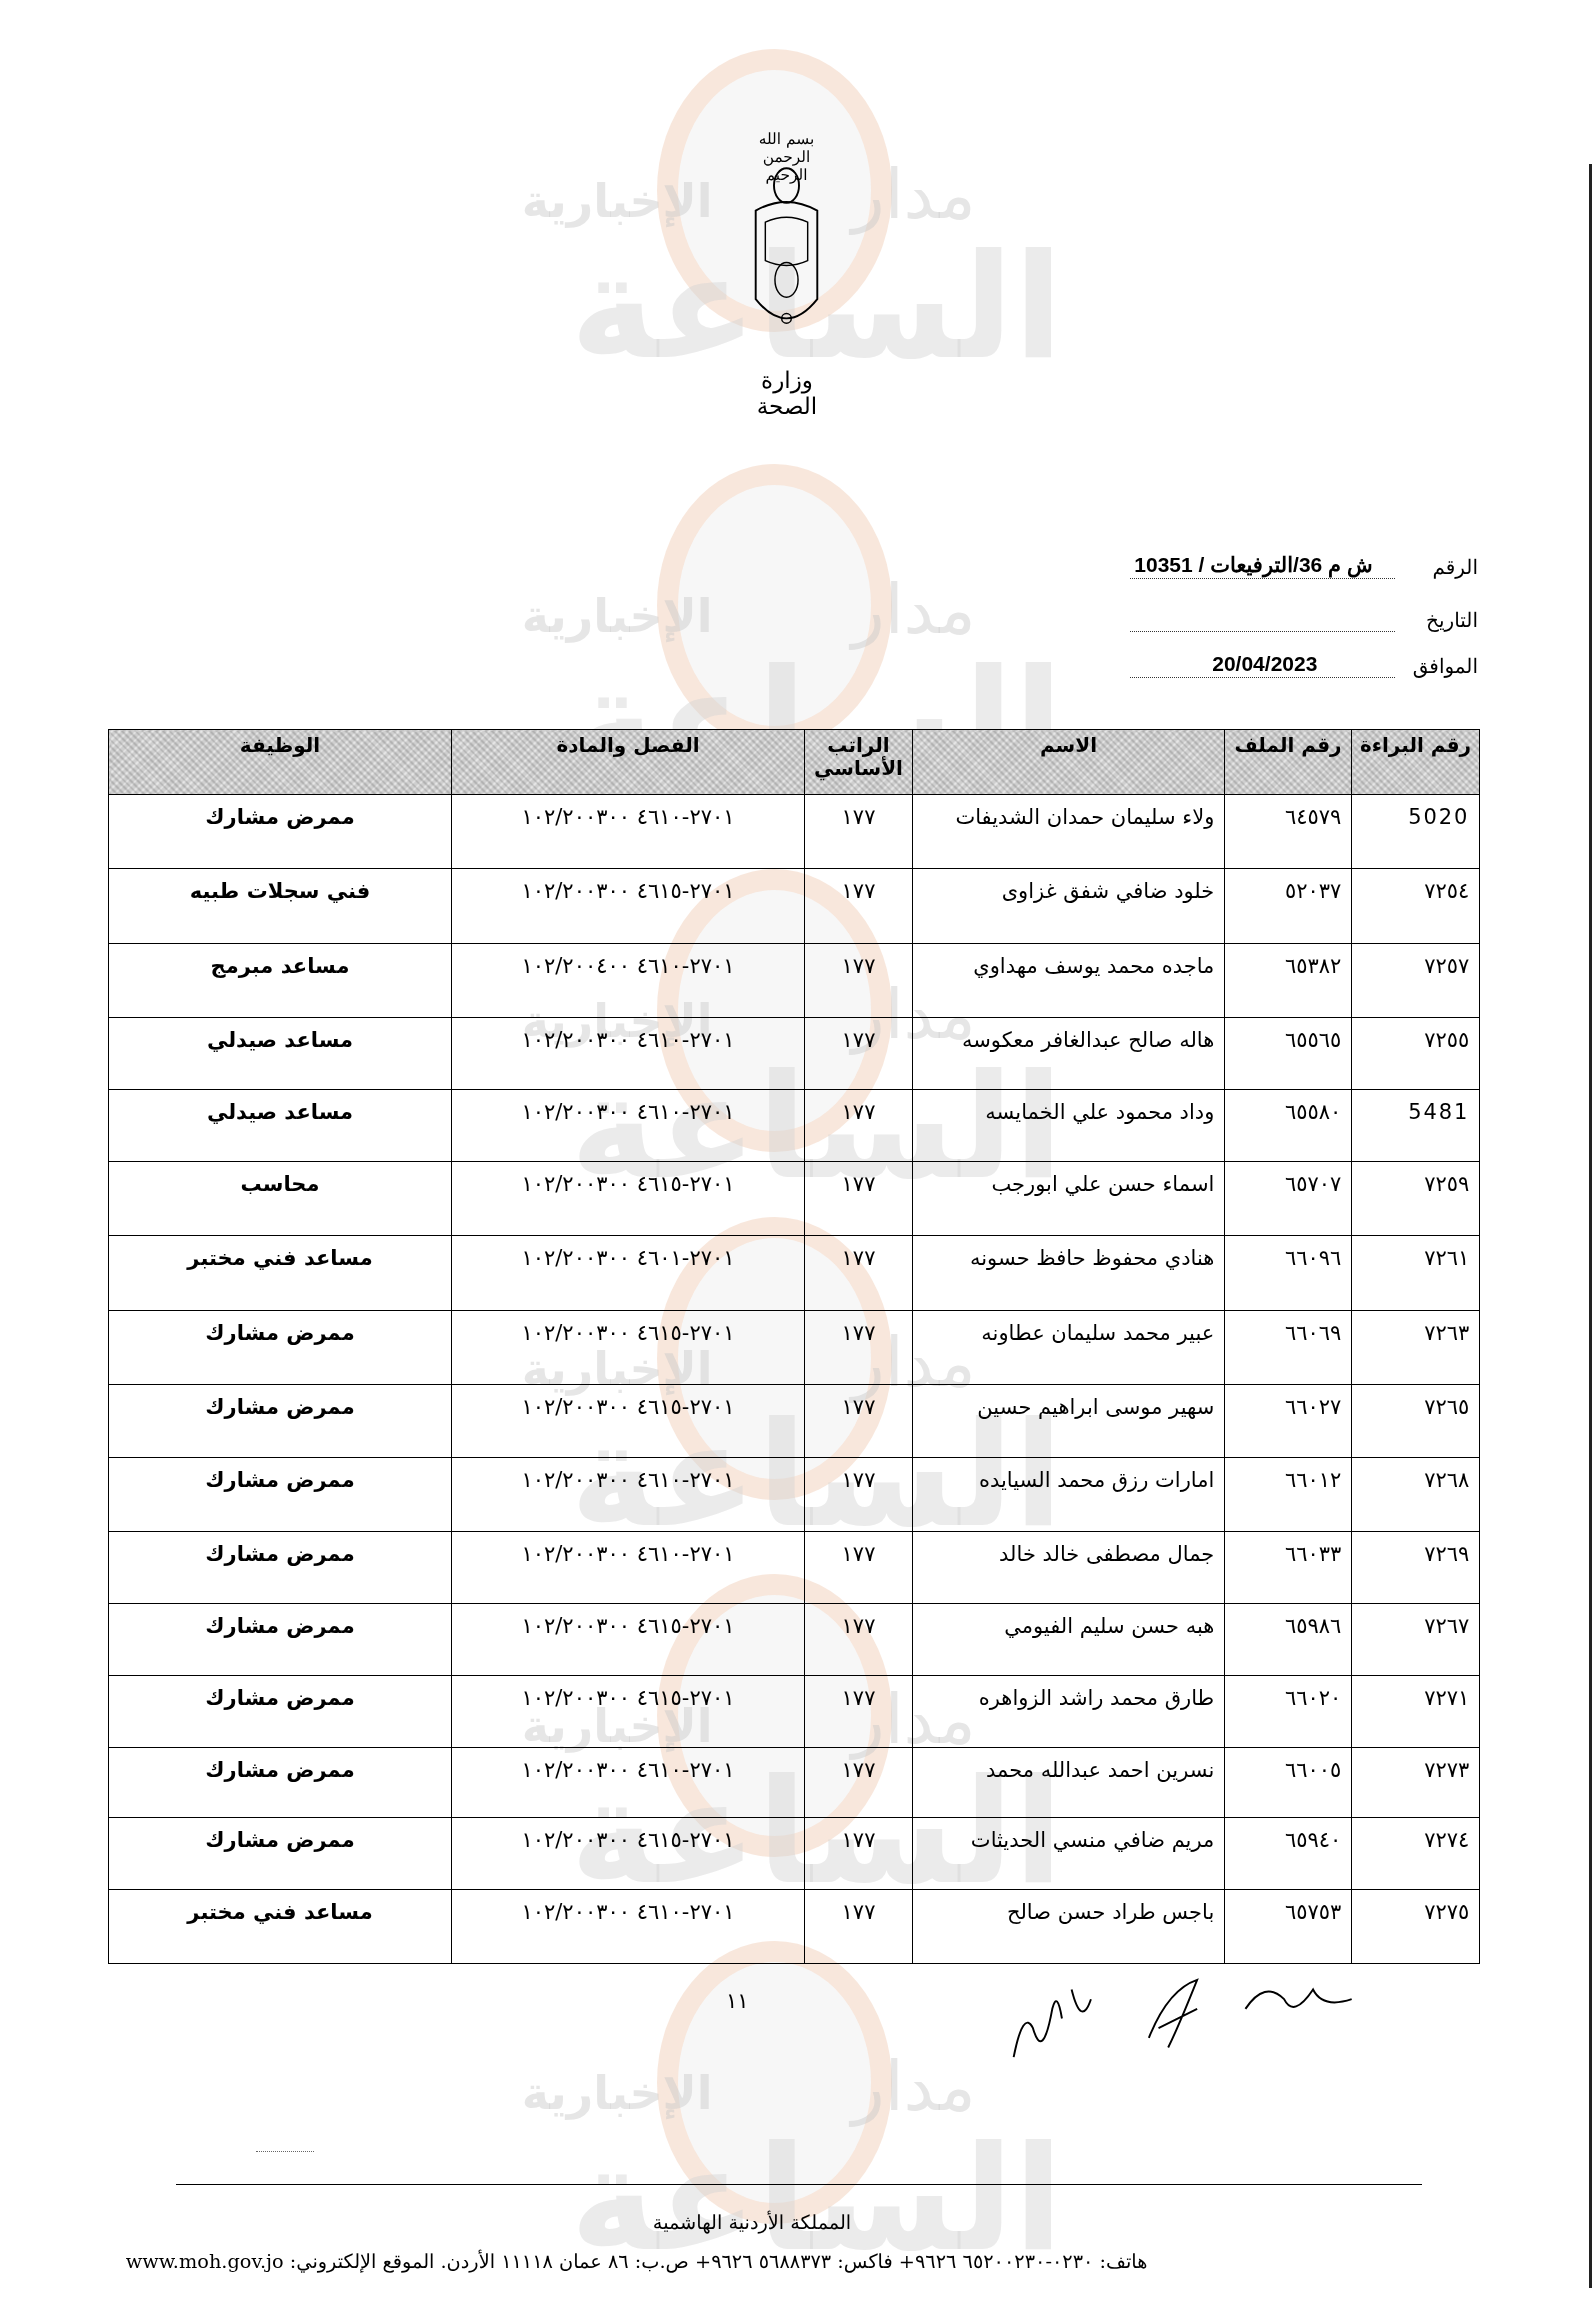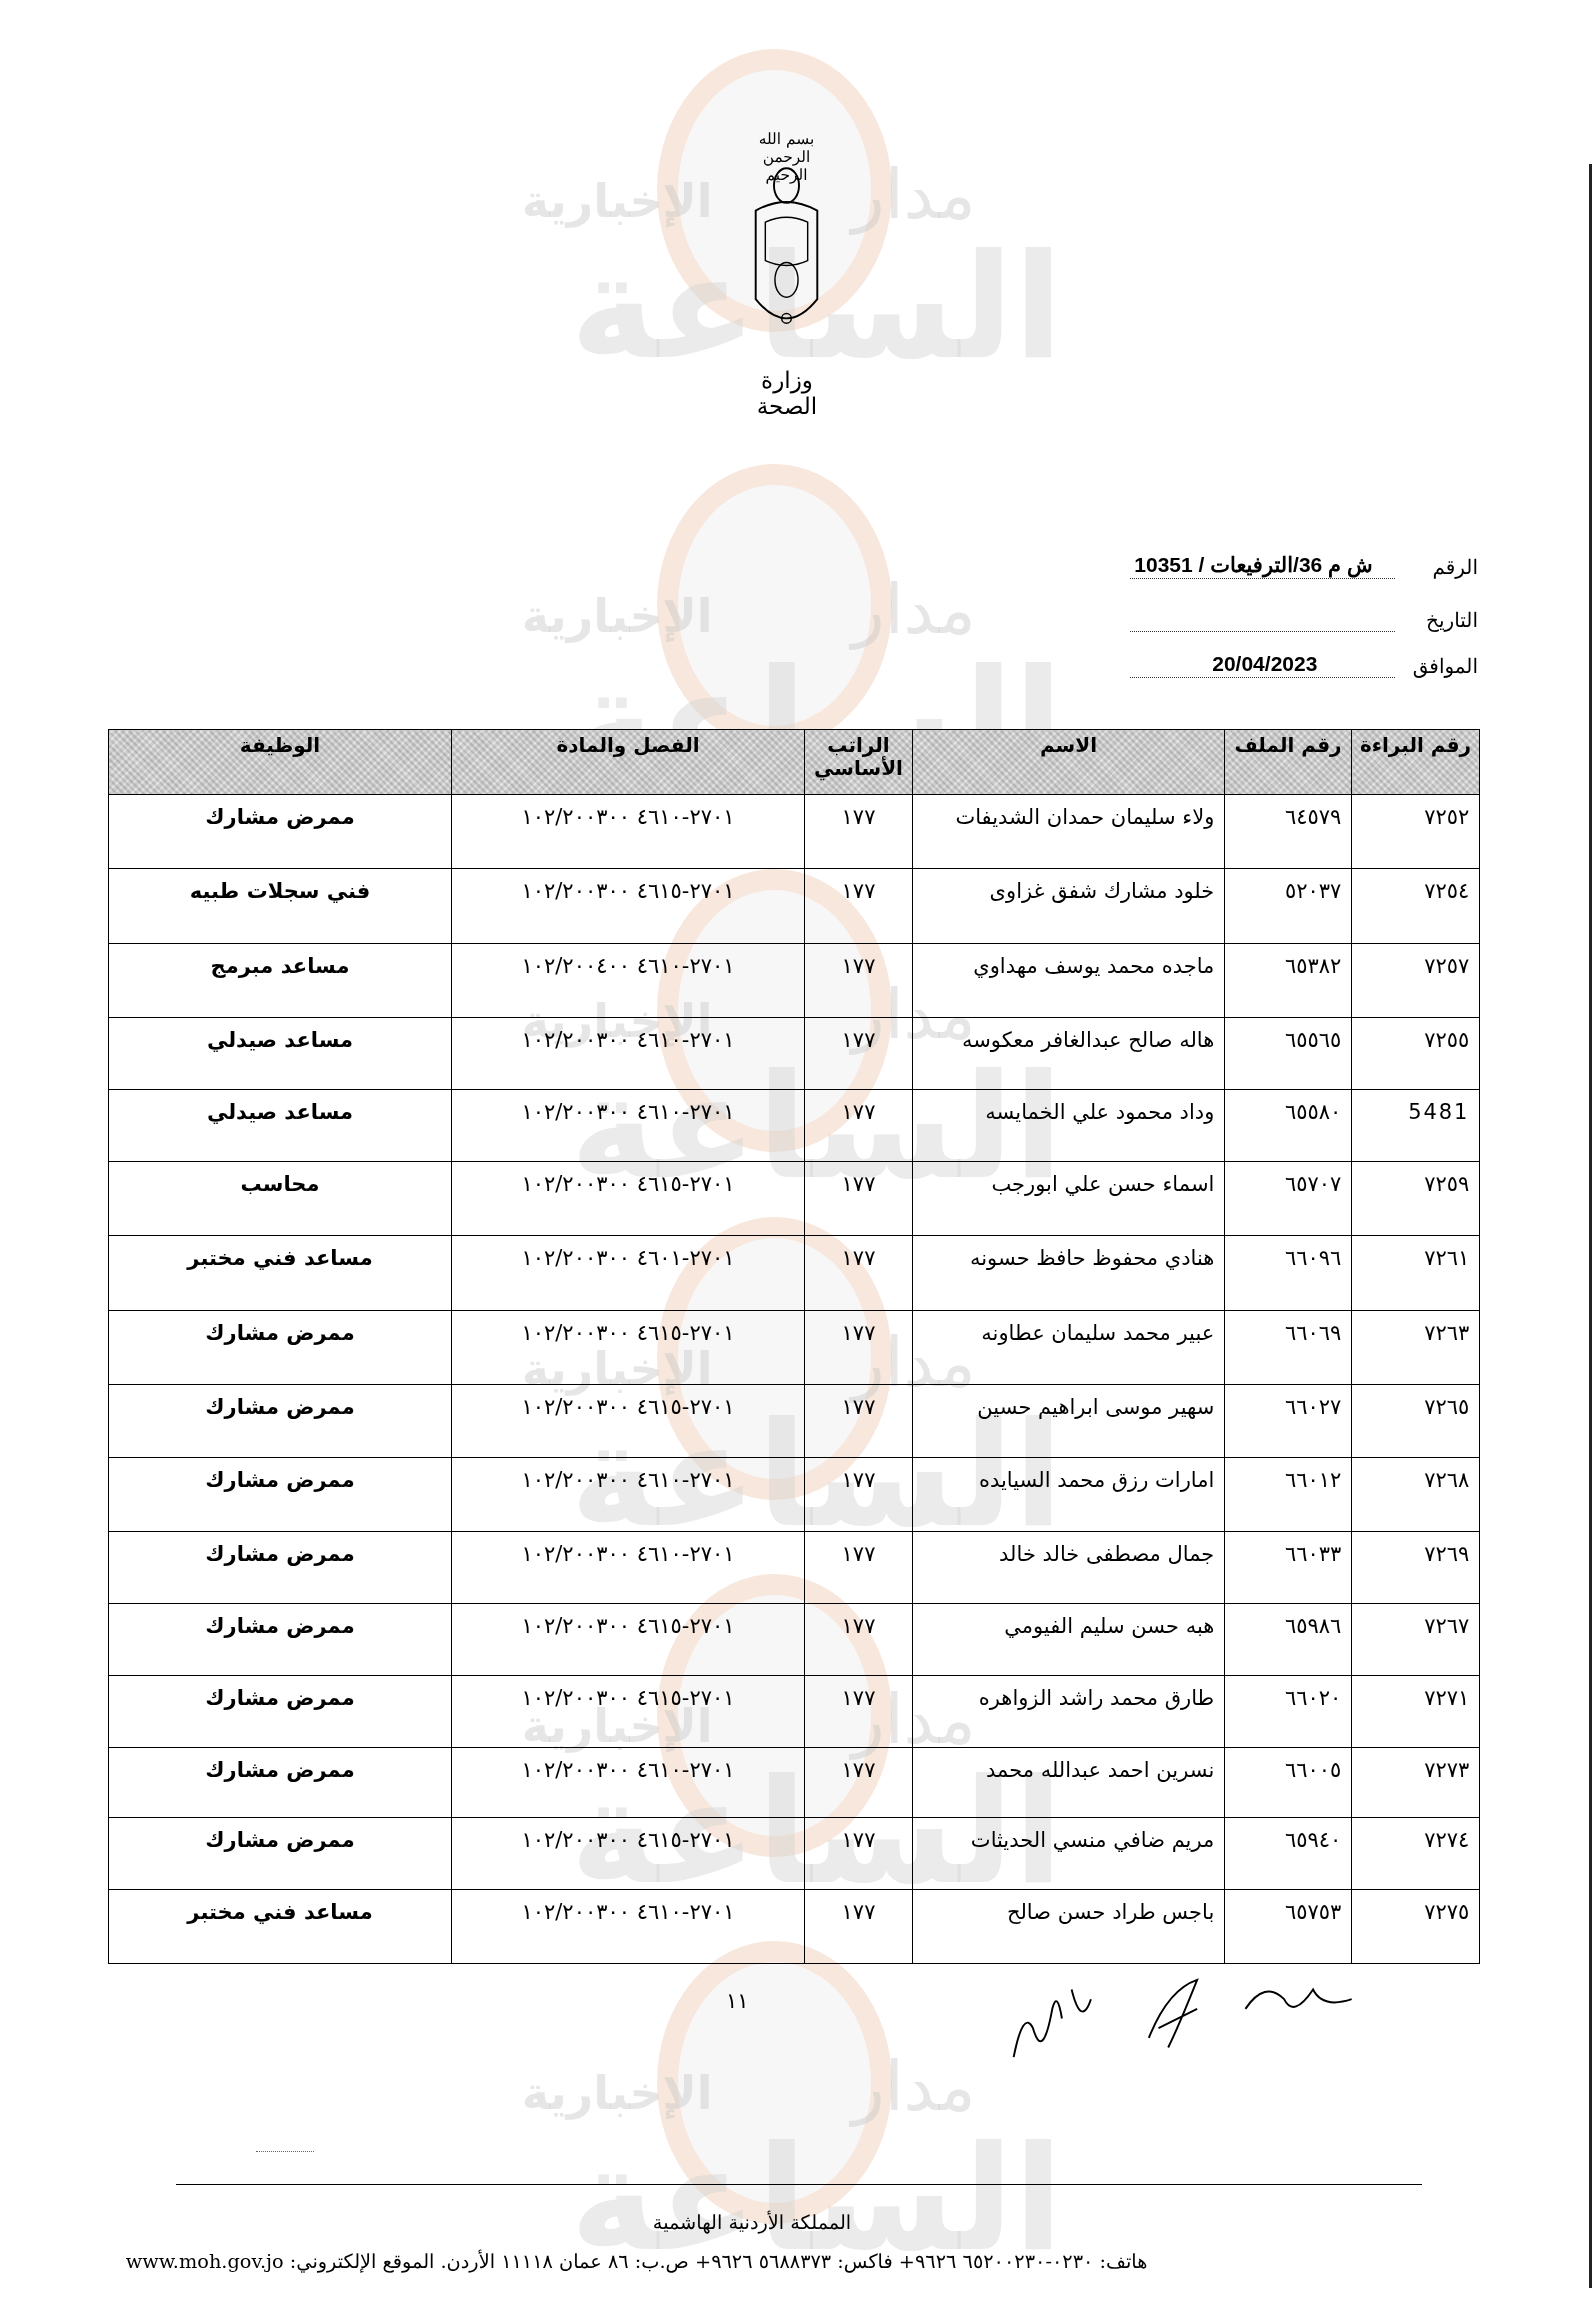--- a/index.html
+++ b/index.html
@@ -124,31 +124,31 @@
       <th>رقم البراءة</th>
       <th>رقم الملف</th>
       <th>الاسم</th>
       <th>الراتب الأساسي</th>
       <th>الفصل والمادة</th>
       <th>الوظيفة</th>
     </tr>
   </thead>
   <tbody>
     <tr style="height:74px">
-      <td class="c-clr">٧٢٥٢</td>
+      <td class="c-clr">5020</td>
       <td class="c-file">٦٤٥٧٩</td>
       <td class="c-name">ولاء سليمان حمدان الشديفات</td>
       <td class="c-sal">١٧٧</td>
       <td class="c-code">١٠٢/٢٠٠٣٠٠ ٤٦١٠-٢٧٠١</td>
       <td class="c-job">ممرض مشارك</td>
     </tr>
     <tr style="height:75px">
       <td class="c-clr">٧٢٥٤</td>
       <td class="c-file">٥٢٠٣٧</td>
-      <td class="c-name">خلود مشارك شفق غزاوى</td>
+      <td class="c-name">خلود ضافي شفق غزاوى</td>
       <td class="c-sal">١٧٧</td>
       <td class="c-code">١٠٢/٢٠٠٣٠٠ ٤٦١٥-٢٧٠١</td>
       <td class="c-job">فني سجلات طبيه</td>
     </tr>
     <tr style="height:74px">
       <td class="c-clr">٧٢٥٧</td>
       <td class="c-file">٦٥٣٨٢</td>
       <td class="c-name">ماجده محمد يوسف مهداوي</td>
       <td class="c-sal">١٧٧</td>
       <td class="c-code">١٠٢/٢٠٠٤٠٠ ٤٦١٠-٢٧٠١</td>

